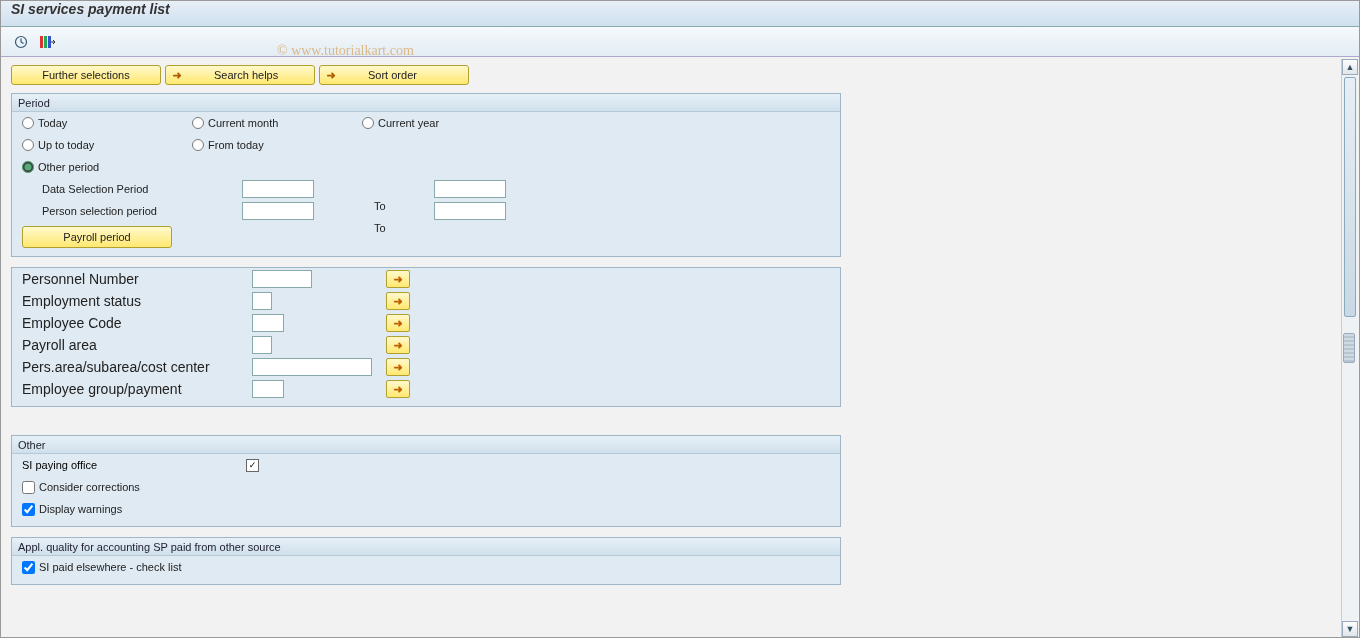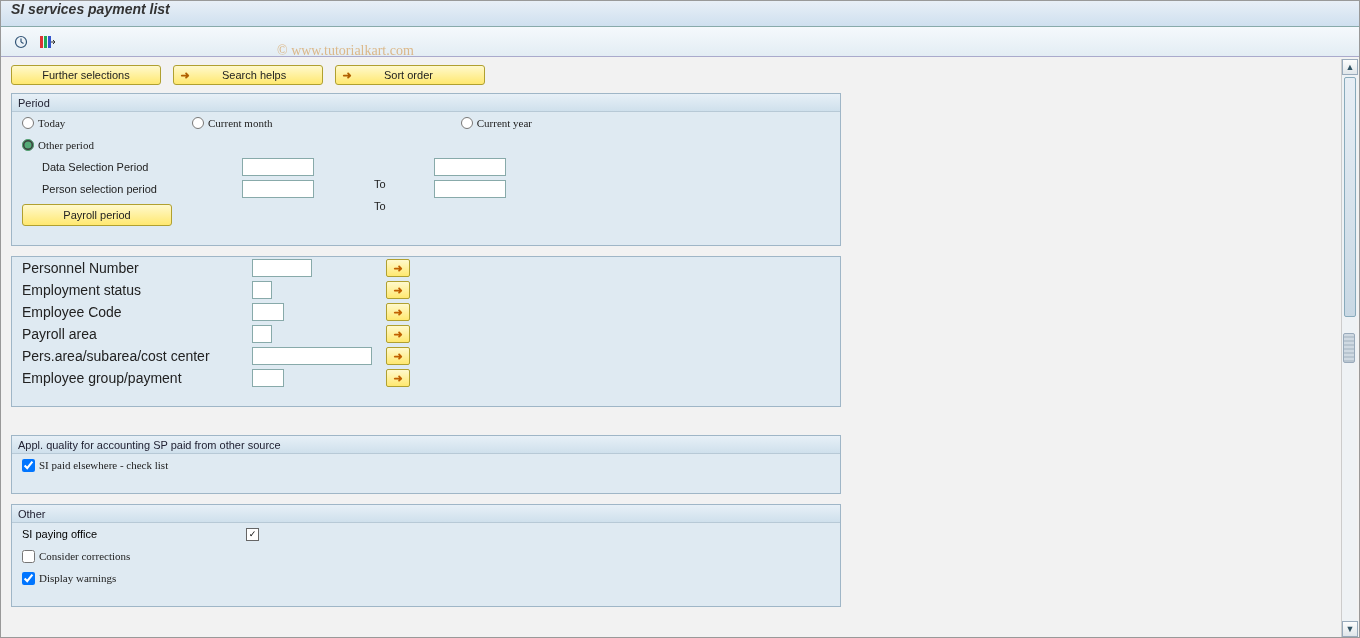--- a/index.html
+++ b/index.html
@@ -21,50 +21,50 @@
   }
   .tb-icon { width: 16px; height: 16px; display: inline-flex; align-items: center; justify-content: center; }
   .watermark {
     position: absolute; top: 42px; left: 240px;
     font-size: 14px; color: rgba(210,130,30,0.5); font-family: Georgia, serif;
     pointer-events: none;
     margin-left: 36px;
   }
   .content { position: absolute; top: 58px; left: 0; right: 0; bottom: 0; overflow: hidden; }
   .scroll-area { position: absolute; top: 0; left: 0; right: 20px; bottom: 0; padding: 6px 10px 0 10px; }
-  .top-buttons { display: flex; gap: 12px; margin-bottom: 8px; }
+  .top-buttons { display: flex; gap: 4px; margin-bottom: 8px; }
   .ybtn {
     height: 20px; line-height: 18px; font-size: 11px;
     background: linear-gradient(#fff9cc, #ffe870);
     border: 1px solid #b0a030; border-radius: 3px;
     display: inline-flex; align-items: center; justify-content: center;
     cursor: pointer; color: #222;
   }
   .ybtn.w150 { width: 150px; padding: 0 6px; }
   .ybtn.arrowbtn { width: 150px; justify-content: flex-start; gap: 30px; padding-left: 4px; }
   .ybtn .arr { display:inline-block; width:14px; text-align:center; font-weight:bold; color:#b06000; }
   .groupbox {
     width: 830px;
     border: 1px solid #9fb6c7;
     background: #dfeaf2;
     margin-bottom: 10px;
-    padding-bottom: 17px;
+    padding-bottom: 6px;
   }
   .grouptitle {
     height: 18px; line-height: 18px; padding-left: 6px;
     background: linear-gradient(#e7f0f7,#cfe0ec);
     border-bottom: 1px solid #b7c9d6;
     font-size: 11px; color: #223;
   }
   .row { display: flex; align-items: center; height: 22px; padding-left: 10px; }
   .radio { width:12px;height:12px;margin-right:4px; accent-color:#5a7; }
-  .lbl { font-size:11px; color:#222;font-family:Liberation Serif, serif; }
+  .lbl { font-size:11px; color:#222; }
   .col1 { width: 170px; display:flex; align-items:center; }
   .col2 { width: 170px; display:flex; align-items:center; }
-  .col3 { width: 170px; display:flex; align-items:center;justify-content:flex-end; }
+  .col3 { width: 170px; display:flex; align-items:center; }
   .indent { margin-left: 20px; align-items: center; }
   .flabel { display:inline-block; width: 200px; font-size:11px; color:#222; }
   .tinput { height:18px; border:1px solid #8aa; background:#fff; font-size:11px; padding:0 2px; }
   .w70 { width:72px; }
   .w60 { width:60px; }
   .w20 { width:20px; }
   .w30 { width:32px; }
   .w120 { width:120px; }
   .to { display:inline-block; width:60px; margin-left:60px; font-size:11px; color:#222;margin-top:34px; }
   .payroll-btn { margin: 4px 0 2px 10px; height:22px; width:150px; }
@@ -143,20 +143,30 @@
               <input type="radio" name="pr" class="radio" style="">
               <span class="lbl">Current month</span>
             </div>
           <div class="col3">
               <input type="radio" name="pr" class="radio" style="">
               <span class="lbl">Current year</span>
             </div>
         </div>
         <div class="row">
           <div class="col1">
+              <input type="radio" name="pr" class="radio" style="">
+              <span class="lbl">Up to today</span>
+            </div>
+          <div class="col2">
+              <input type="radio" name="pr" class="radio" style="">
+              <span class="lbl">From today</span>
+            </div>
+        </div>
+        <div class="row">
+          <div class="col1">
               <input type="radio" name="pr" class="radio" checked="" style="">
               <span class="lbl">Other period</span>
             </div>
         </div>
         <div class="row indent">
           <span class="flabel">Data Selection Period</span>
           <input class="tinput w70" value="" style="">
           <span class="to">To</span>
           <input class="tinput w70" value="" style="">
         </div>
@@ -224,40 +234,40 @@
               <div class="yarrow">
                 <span>➜</span>
               </div>
             </div>
         </div>
       </div>
 
       <div style="height:18px"></div>
 
       <div class="groupbox">
+        <div class="grouptitle">Other</div>
+        <div class="chkrow">
+          <span class="flabel2" style="width:220px">SI paying office</span>
+          <span class="matchbox">✓</span>
+        </div>
+        <div class="chkrow">
+          <input type="checkbox" style="">
+          <span class="lbl">Consider corrections</span>
+        </div>
+        <div class="chkrow">
+          <input type="checkbox" checked="" style="">
+          <span class="lbl">Display warnings</span>
+        </div>
+      </div>
+
+      <div class="groupbox">
         <div class="grouptitle">Appl. quality for accounting SP paid from other source</div>
         <div class="chkrow">
           <input type="checkbox" checked="" style="">
           <span class="lbl">SI paid elsewhere - check list</span>
-        </div>
-      </div>
-
-      <div class="groupbox">
-        <div class="grouptitle">Other</div>
-        <div class="chkrow">
-          <span class="flabel2" style="width:220px">SI paying office</span>
-          <span class="matchbox">✓</span>
-        </div>
-        <div class="chkrow">
-          <input type="checkbox" style="">
-          <span class="lbl">Consider corrections</span>
-        </div>
-        <div class="chkrow">
-          <input type="checkbox" checked="" style="">
-          <span class="lbl">Display warnings</span>
         </div>
       </div>
 
     </div>
 
     <div class="vscroll">
       <div class="up">▲</div>
       <div class="thumb" style="top:18px;height:240px"></div>
       <div class="grip"></div>
       <div class="down">▼</div>

